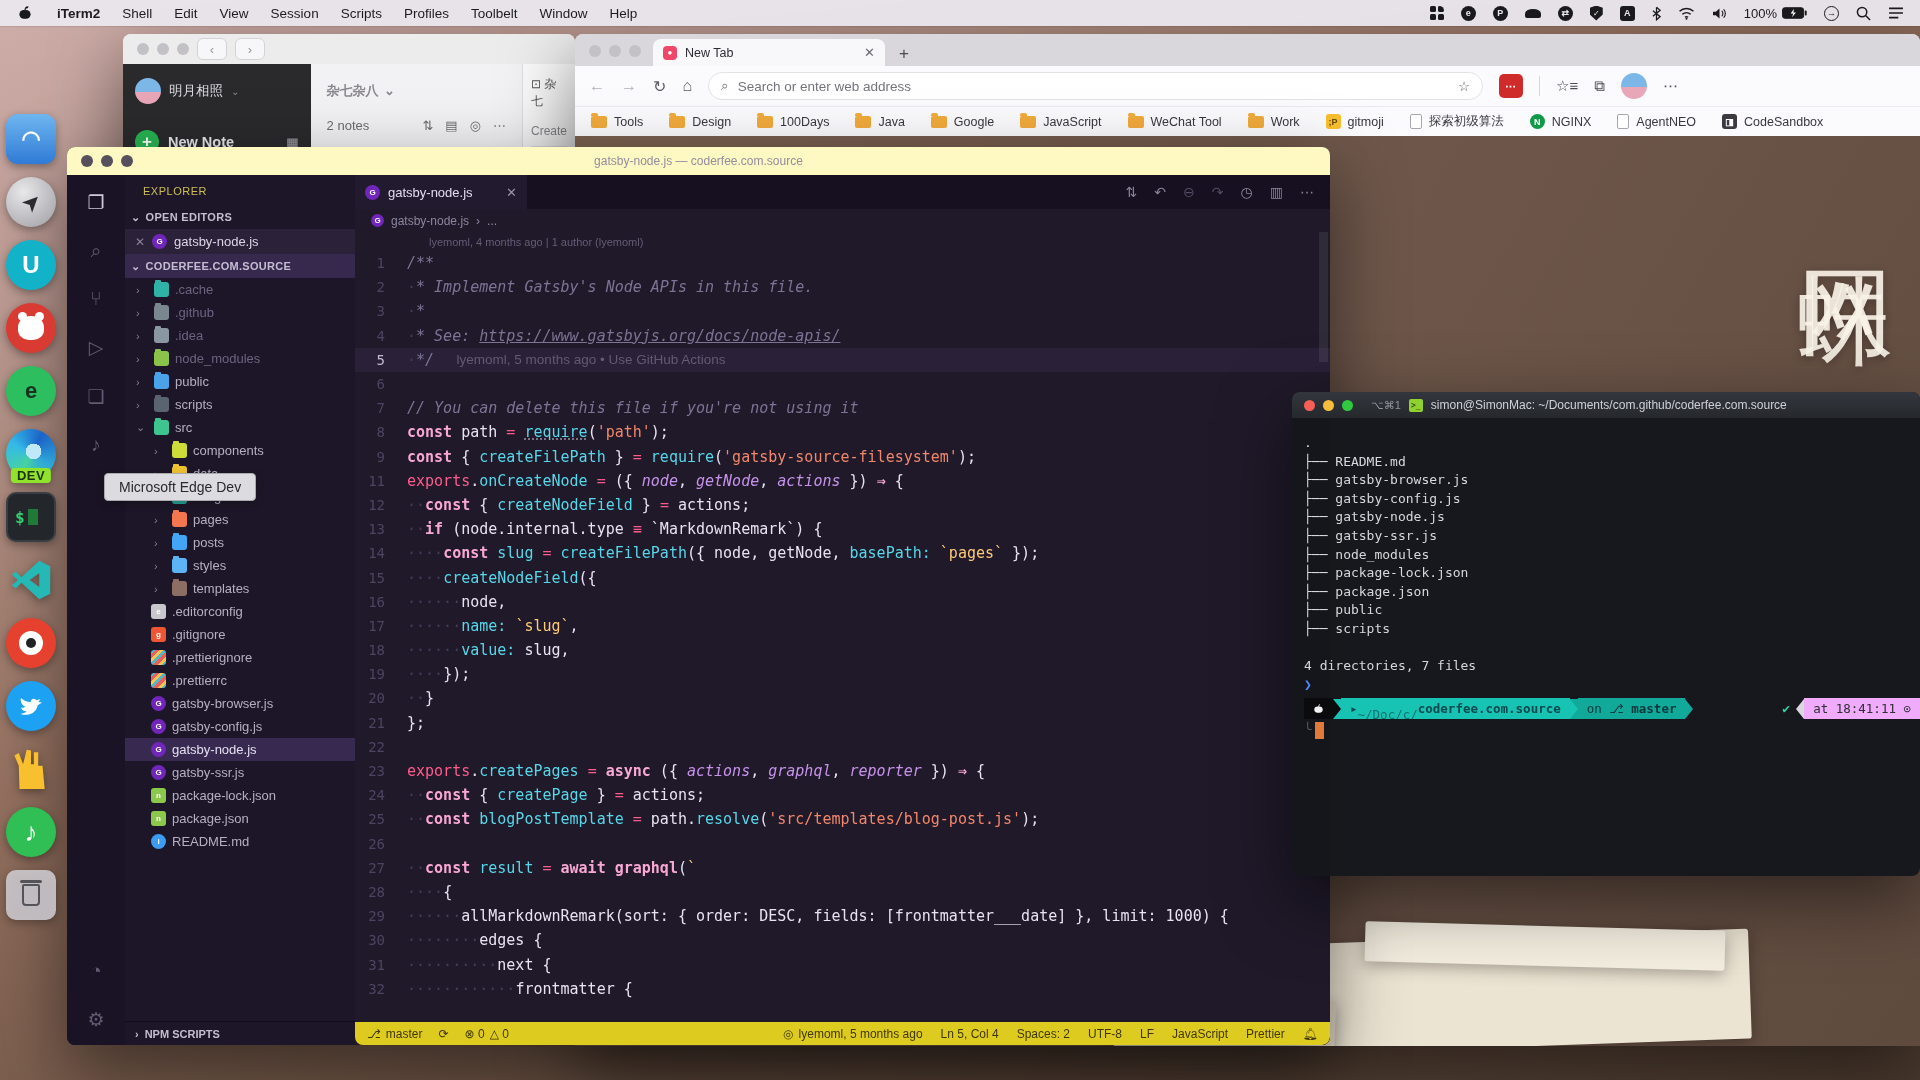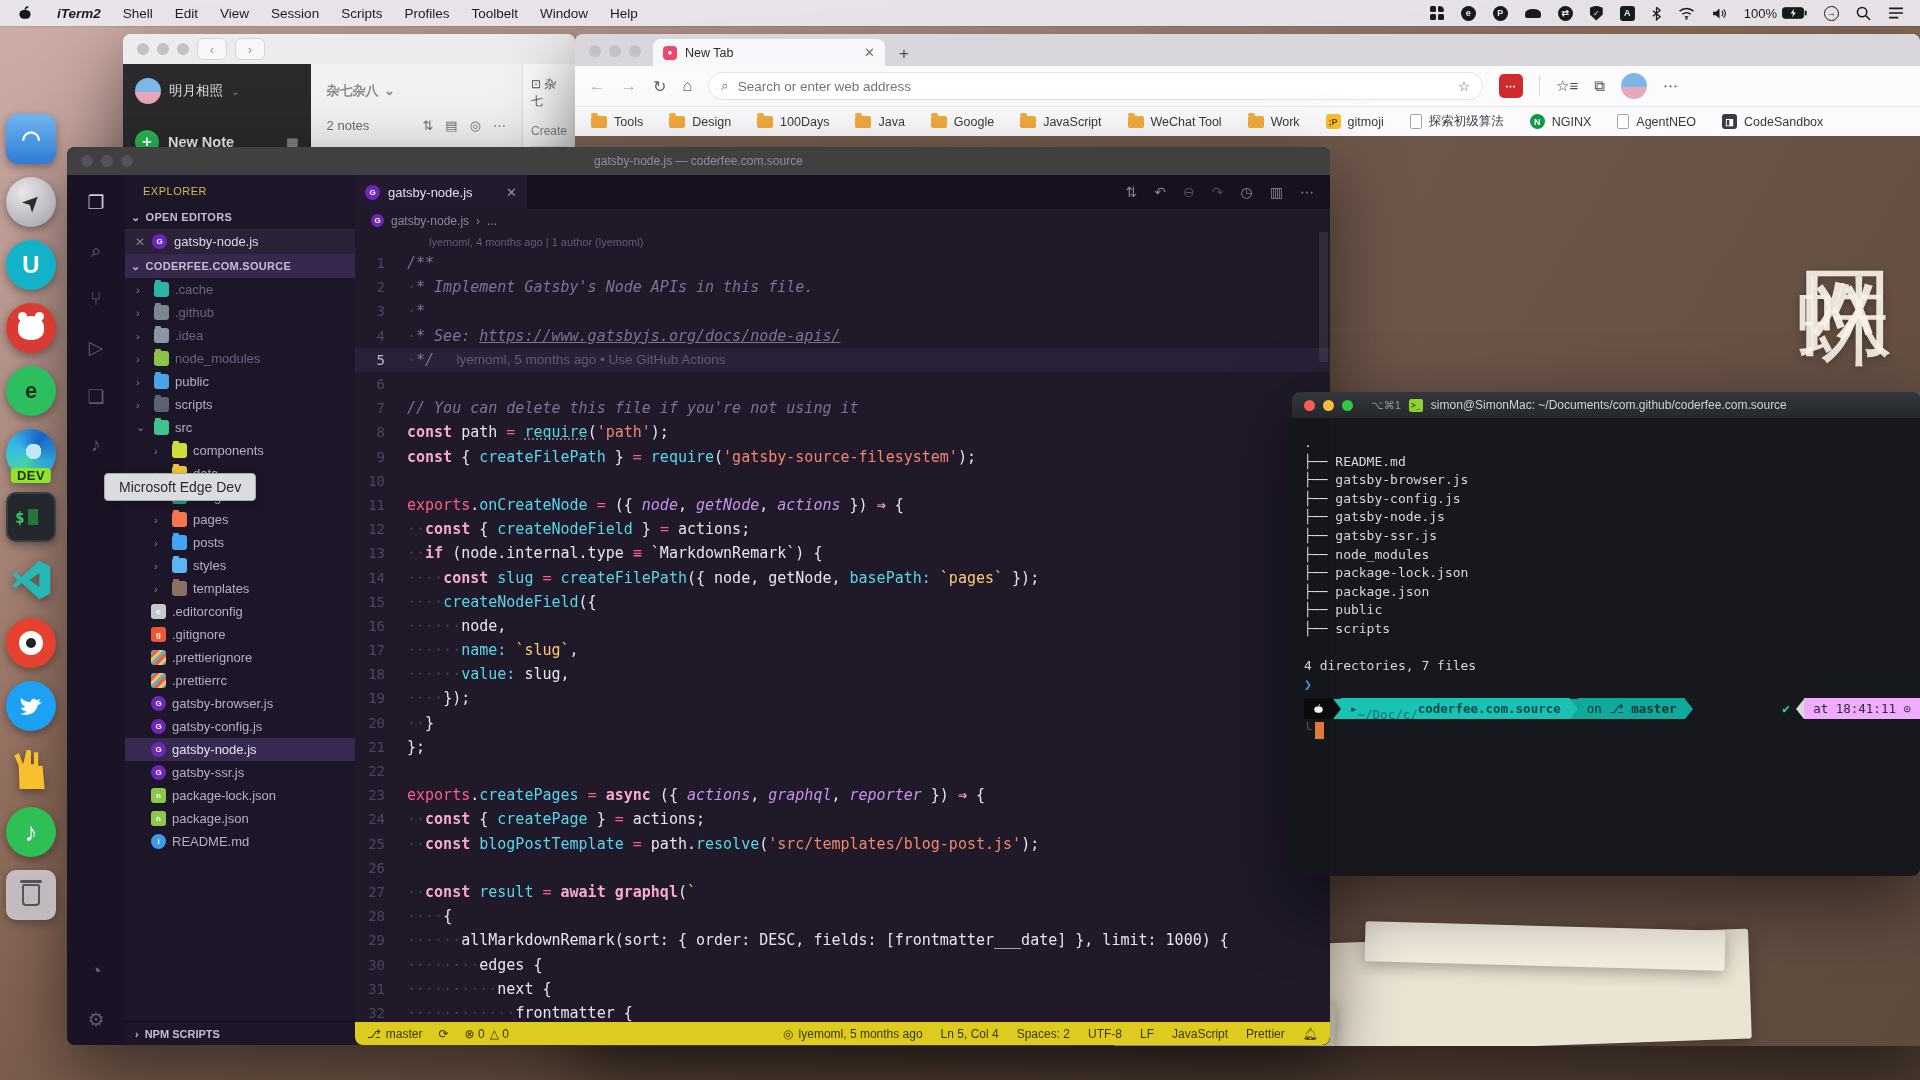--- a/index.html
+++ b/index.html
@@ -7,21 +7,21 @@
   body { background:linear-gradient(155deg,#cfaeaa 0%,#bb9a92 15%,#93705f 40%,#6b5243 65%,#4b3a2f 100%); position:relative; }
   .win { position:absolute; border-radius:8px; box-shadow:0 25px 70px rgba(0,0,0,.5); }
   .tl { width:12px;height:12px;border-radius:50%;display:inline-block; }
   .tl.gray { background:#c3c1c6; }
   svg { display:block; }
 
   
   #menubar { position:absolute; left:0;top:0;width:1920px;height:26px; background:rgba(233,230,236,.96); display:flex;align-items:center; z-index:100; font-size:13.5px; color:#1c1c1e; box-shadow:0 0 2px rgba(0,0,0,.25); }
   #menubar .apple { margin:0 14px 0 18px; }
   #menubar .mi { padding:0 11px; }
-  #menubar .app-name { font-weight:bold;font-style:italic; }
+  #menubar .app-name { font-weight:bold; }
   #mb-status { margin-left:auto; display:flex; align-items:center; gap:17px; padding-right:16px; color:#1a1a1c; }
   #mb-status .msi { display:flex; align-items:center; font-size:13px; }
   .mico { width:16px;height:16px;display:inline-flex;align-items:center;justify-content:center;color:#1a1a1c;font-size:13px;font-weight:bold; }
   .mico.circ { background:#1a1a1c;color:#ece9ef;border-radius:50%;width:15px;height:15px;font-size:9px; }
   .mico.sq { background:#1a1a1c;color:#ece9ef;border-radius:3px;width:15px;height:15px;font-size:9px; }
   .mi-grid { width:14px;height:14px;display:grid;grid-template-columns:6px 6px;grid-gap:2px; }
   .mi-grid i { background:#1a1a1c;border-radius:1.5px; }
   .mi-grid i:nth-child(2){ border-radius:1.5px 5px 1.5px 1.5px; }
   .mi-hat { width:16px;height:9px;background:#1a1a1c;border-radius:50% 50% 2px 2px; }
   .mi-shield { width:13px;height:15px;background:#1a1a1c;clip-path:polygon(50% 0,100% 15%,100% 60%,50% 100%,0 60%,0 15%);display:flex;align-items:center;justify-content:center;color:#ece9ef;font-size:8px; }
@@ -96,21 +96,21 @@
   .bm-fold { width:16px;height:12px;background:#f2ab3c;border-radius:2px;position:relative; }
   .bm-fold::before { content:"";position:absolute;top:-3px;left:0;width:7px;height:3px;background:#f2ab3c;border-radius:2px 2px 0 0; }
   .bm-page { width:12px;height:15px;background:#fff;border:1px solid #a8a6ac;border-radius:2px; }
   .bm-badge { width:15px;height:15px;border-radius:3px;display:flex;align-items:center;justify-content:center;color:#fff;font-size:9px;font-weight:bold; }
   .br-content { position:relative; height:910px; background:linear-gradient(120deg,#79604f 0%,#6e564a 45%,#5f4a3e 100%); }
   .calli { position:absolute; right:18px; top:60px; font-family:"DejaVu Serif",serif; font-size:96px; color:rgba(248,242,230,.92); line-height:1.15; writing-mode:vertical-rl; text-shadow:0 2px 10px rgba(0,0,0,.25); }
   .paper { position:absolute; background:#ece4d3; border-radius:3px; box-shadow:0 4px 16px rgba(0,0,0,.3); }
 
   
   #vscode { left:67px; top:147px; width:1263px; height:898px; background:#1f1929; border-radius:8px; overflow:hidden; display:flex; flex-direction:column; }
-  .vs-title { height:28px; background:#404040; display:flex; align-items:center; position:relative; flex:none; }
+  .vs-title { height:28px; background:#fef9c3; display:flex; align-items:center; position:relative; flex:none; }
   .vs-title .dots { display:flex; gap:8px; padding-left:14px; }
   .vs-title .dots i { width:12px;height:12px;border-radius:50%;background:#55505c; }
   .vs-title .t { position:absolute; left:0; right:0; text-align:center; font-size:12px; color:#938c9f; }
   .vs-main { flex:1; display:flex; min-height:0; }
   .vs-activity { width:58px; background:#1a1325; display:flex; flex-direction:column; align-items:center; padding-top:16px; gap:26px; color:#615a72; font-size:19px; flex:none; }
   .vs-activity .act { color:#cfc8dc; }
   .vs-activity .grow { flex:1; }
   .vs-side { width:230px; background:#1d1628; flex:none; display:flex; flex-direction:column; font-size:13px; color:#b6afc4; }
   .vs-side .hdr { padding:10px 0 8px 18px; font-size:11px; letter-spacing:.5px; color:#cdbf52; }
   .vs-sect { height:24px; display:flex; align-items:center; gap:5px; padding-left:6px; font-size:11px; font-weight:bold; color:#c4bdd2; letter-spacing:.3px; }
@@ -500,21 +500,20 @@
         <div id="code-lines">
             <div class="cl"><span class="ln">1</span><span class="tk-c">/**</span></div>
             <div class="cl"><span class="ln">2</span><span class="tk-d">·</span><span class="tk-c">* Implement Gatsby's Node APIs in this file.</span></div>
             <div class="cl"><span class="ln">3</span><span class="tk-d">·</span><span class="tk-c">*</span></div>
             <div class="cl"><span class="ln">4</span><span class="tk-d">·</span><span class="tk-c">* See: </span><span class="tk-l">https://www.gatsbyjs.org/docs/node-apis/</span></div>
             <div class="cl cur"><span class="ln">5</span><span class="tk-d">·</span><span class="tk-c">*/</span><span class="tk-b">      lyemoml, 5 months ago • Use GitHub Actions</span></div>
             <div class="cl"><span class="ln">6</span></div>
             <div class="cl"><span class="ln">7</span><span class="tk-c">// You can delete this file if you're not using it</span></div>
             <div class="cl"><span class="ln">8</span><span class="tk-k">const</span><span class="tk-w"> path </span><span class="tk-r">=</span><span class="tk-w"> </span><span class="tk-f2">require</span><span class="tk-w">(</span><span class="tk-s">'path'</span><span class="tk-w">);</span></div>
             <div class="cl"><span class="ln">9</span><span class="tk-k">const</span><span class="tk-w"> { </span><span class="tk-f">createFilePath</span><span class="tk-w"> } </span><span class="tk-r">=</span><span class="tk-w"> </span><span class="tk-f">require</span><span class="tk-w">(</span><span class="tk-s">'gatsby-source-filesystem'</span><span class="tk-w">);</span></div>
-            <div class="cl"><span class="ln">10</span></div>
             <div class="cl"><span class="ln">11</span><span class="tk-r">exports</span><span class="tk-w">.</span><span class="tk-f">onCreateNode</span><span class="tk-w"> </span><span class="tk-r">=</span><span class="tk-w"> ({ </span><span class="tk-p">node</span><span class="tk-w">, </span><span class="tk-p">getNode</span><span class="tk-w">, </span><span class="tk-p">actions</span><span class="tk-w"> }) </span><span class="tk-k">⇒</span><span class="tk-w"> {</span></div>
             <div class="cl"><span class="ln">12</span><span class="tk-d">··</span><span class="tk-k">const</span><span class="tk-w"> { </span><span class="tk-f">createNodeField</span><span class="tk-w"> } </span><span class="tk-r">=</span><span class="tk-w"> actions;</span></div>
             <div class="cl"><span class="ln">13</span><span class="tk-d">··</span><span class="tk-k">if</span><span class="tk-w"> (node.internal.type </span><span class="tk-r">≡</span><span class="tk-w"> `MarkdownRemark`) {</span></div>
             <div class="cl"><span class="ln">14</span><span class="tk-d">····</span><span class="tk-k">const</span><span class="tk-w"> </span><span class="tk-f">slug</span><span class="tk-w"> </span><span class="tk-r">=</span><span class="tk-w"> </span><span class="tk-f">createFilePath</span><span class="tk-w">({ node, getNode, </span><span class="tk-f">basePath:</span><span class="tk-w"> </span><span class="tk-t">`pages`</span><span class="tk-w"> });</span></div>
             <div class="cl"><span class="ln">15</span><span class="tk-d">····</span><span class="tk-f">createNodeField</span><span class="tk-w">({</span></div>
             <div class="cl"><span class="ln">16</span><span class="tk-d">······</span><span class="tk-w">node,</span></div>
             <div class="cl"><span class="ln">17</span><span class="tk-d">······</span><span class="tk-f">name:</span><span class="tk-w"> </span><span class="tk-t">`slug`</span><span class="tk-w">,</span></div>
             <div class="cl"><span class="ln">18</span><span class="tk-d">······</span><span class="tk-f">value:</span><span class="tk-w"> slug,</span></div>
             <div class="cl"><span class="ln">19</span><span class="tk-d">····</span><span class="tk-w">});</span></div>
             <div class="cl"><span class="ln">20</span><span class="tk-d">··</span><span class="tk-w">}</span></div>

